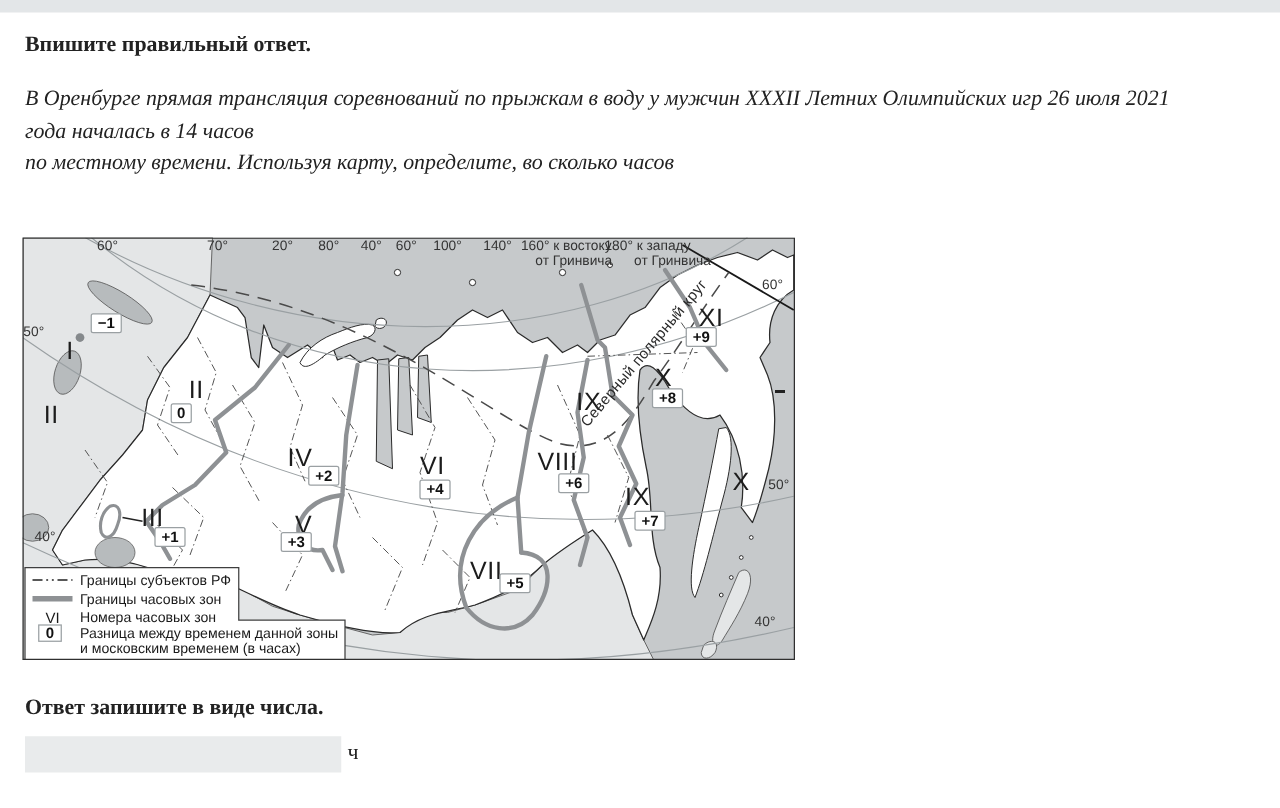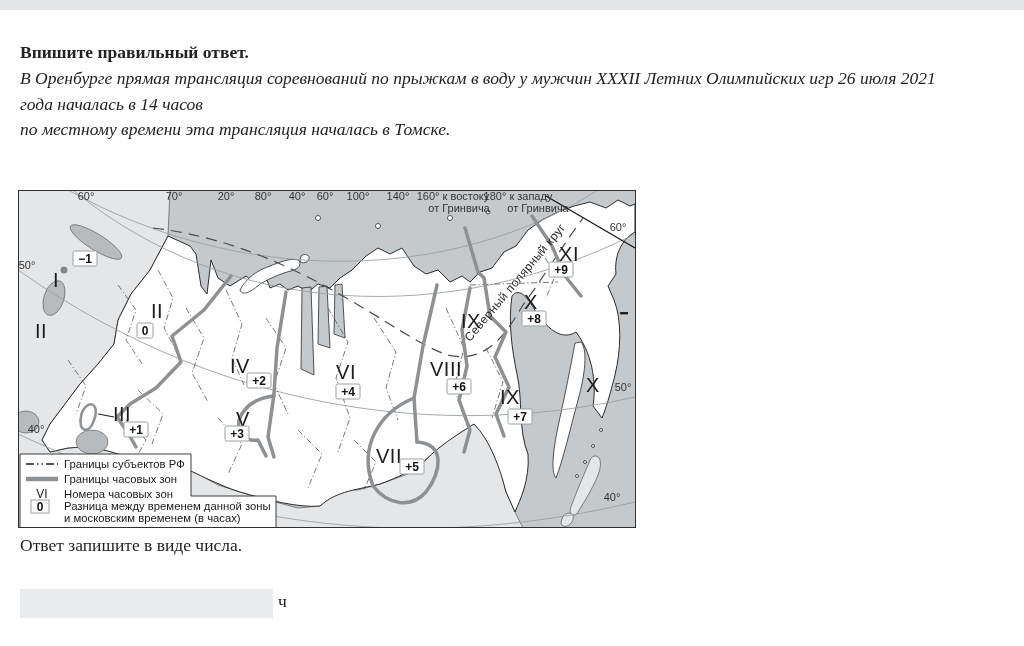--- a/index.html
+++ b/index.html
@@ -1,24 +1,24 @@
 <!DOCTYPE html>
 <html><head>
 <meta charset="utf-8">
 <style>
   html,body{margin:0;padding:0;}
   body{
     width:1024px;height:646px;overflow:hidden;background:#fff;
     font-family:"Liberation Serif",serif;color:#222;position:relative;
   }
   .top-strip{position:absolute;left:0;top:0;width:1024px;height:10px;background:#e3e6e8;}
-  .page-title{position:absolute;left:20px;top:42px;font-size:17.5px;font-weight:bold;}
+  .page-title{position:absolute;left:20px;top:25px;font-size:17.5px;font-weight:bold;}
   .question{position:absolute;left:20px;top:66px;font-size:17.5px;line-height:25.6px;white-space:nowrap;font-style:italic;}
   .map-wrap{position:absolute;left:18px;top:190px;width:618px;height:390px;}
-  .answer-instruction{position:absolute;left:20px;top:535px;font-size:17.5px;}
+  .answer-instruction{position:absolute;left:20px;top:555px;font-size:17.5px;font-weight:bold;}
   .answer-input{
     position:absolute;left:20px;top:589px;width:253px;height:29px;
     background:#e9ebec;border:none;outline:none;box-sizing:border-box;
     font:16px "Liberation Serif",serif;padding:0 6px;color:#222;
   }
   .answer-unit{position:absolute;left:278px;top:591px;font-size:17.5px;}
   svg text{font-family:"Liberation Sans",sans-serif;}
   .lonlat{font-size:11px;fill:#333;text-anchor:middle;}
   .numeral{font-size:20px;fill:#1c1c1c;text-anchor:middle;letter-spacing:.5px;}
   .badge-text{font-size:12px;font-weight:bold;fill:#111;text-anchor:middle;}
@@ -29,21 +29,21 @@
 </head>
 <body>
 
 <div class="top-strip"></div>
 
 <div class="page-title">Впишите правильный ответ.</div>
 
 <div class="question" id="question-block">
     <div>В Оренбурге прямая трансляция соревнований по прыжкам в воду у мужчин XXXII Летних Олимпийских игр 26 июля 2021</div>
     <div>года началась в 14 часов</div>
-    <div>по местному времени эта трансляция началась в Томске.</div>
+    <div>по местному времени. Используя карту, определите, во сколько часов</div>
   </div>
 
 <div class="map-wrap">
 <svg width="618" height="338" viewBox="0 0 618 338">
 
   <rect x="0" y="0" width="618" height="338" fill="#c6c9cb"></rect>
 
   <path fill="#e4e6e7" stroke="#555" stroke-width="0.7" d="M 0,0 L 152,0 L 150,46 L 132,80 L 113,104 L 100,130 L 96,154 L 80,174 L 62,194 L 47,214 L 32,234 L 24,250 L 32,262 L 50,258 L 70,256 L 88,260 L 100,264 L 120,268 L 140,270 L 158,274 L 180,284 L 200,295 L 222,302 L 250,310 L 280,318 L 302,316 L 320,300 L 340,300 L 362,294 L 390,284 L 404,274 L 416,262 L 428,252 L 440,244 L 456,234 L 472,250 L 482,278 L 488,302 L 497,322 L 505,338 L 0,338 Z"></path>
 
   <path fill="#ffffff" stroke="#2b2b2b" stroke-width="1" stroke-linejoin="round" d="M 150,46 L 172,56 L 178,64 L 183,96 L 189,104 L 193,70 L 200,88 L 212,96 L 228,86 L 240,96 L 246,82 L 252,98 L 262,94 L 270,100 L 280,96 L 290,102 L 300,94 L 312,98 L 322,88 L 334,80 L 348,66 L 360,58 L 372,64 L 384,58 L 396,76 L 408,84 L 420,80 L 432,92 L 444,86 L 452,92 L 462,82 L 474,78 L 486,62 L 498,56 L 510,40 L 524,30 L 540,22 L 556,16 L 572,12 L 588,18 L 600,10 L 612,16 L 617,14 L 617,42 C 603,50 596,66 598,84 L 590,96 L 596,110 C 604,130 603,160 597,185 C 592,205 588,218 584,228 L 575,216 C 579,190 573,162 558,142 C 545,150 532,142 518,122 C 508,104 500,98 494,106 C 490,132 494,160 499,184 C 505,210 500,240 510,264 C 512,290 502,310 497,322 L 488,302 C 482,278 472,250 456,234 C 440,244 428,252 416,262 C 404,274 390,284 362,294 C 340,300 320,300 302,316 C 280,318 250,310 222,302 C 200,295 180,284 158,274 C 140,270 120,268 100,264 C 88,260 70,256 50,258 L 32,262 L 24,250 L 32,234 L 47,214 L 62,194 L 80,174 L 96,154 L 100,130 L 113,104 L 132,80 Z"></path>

